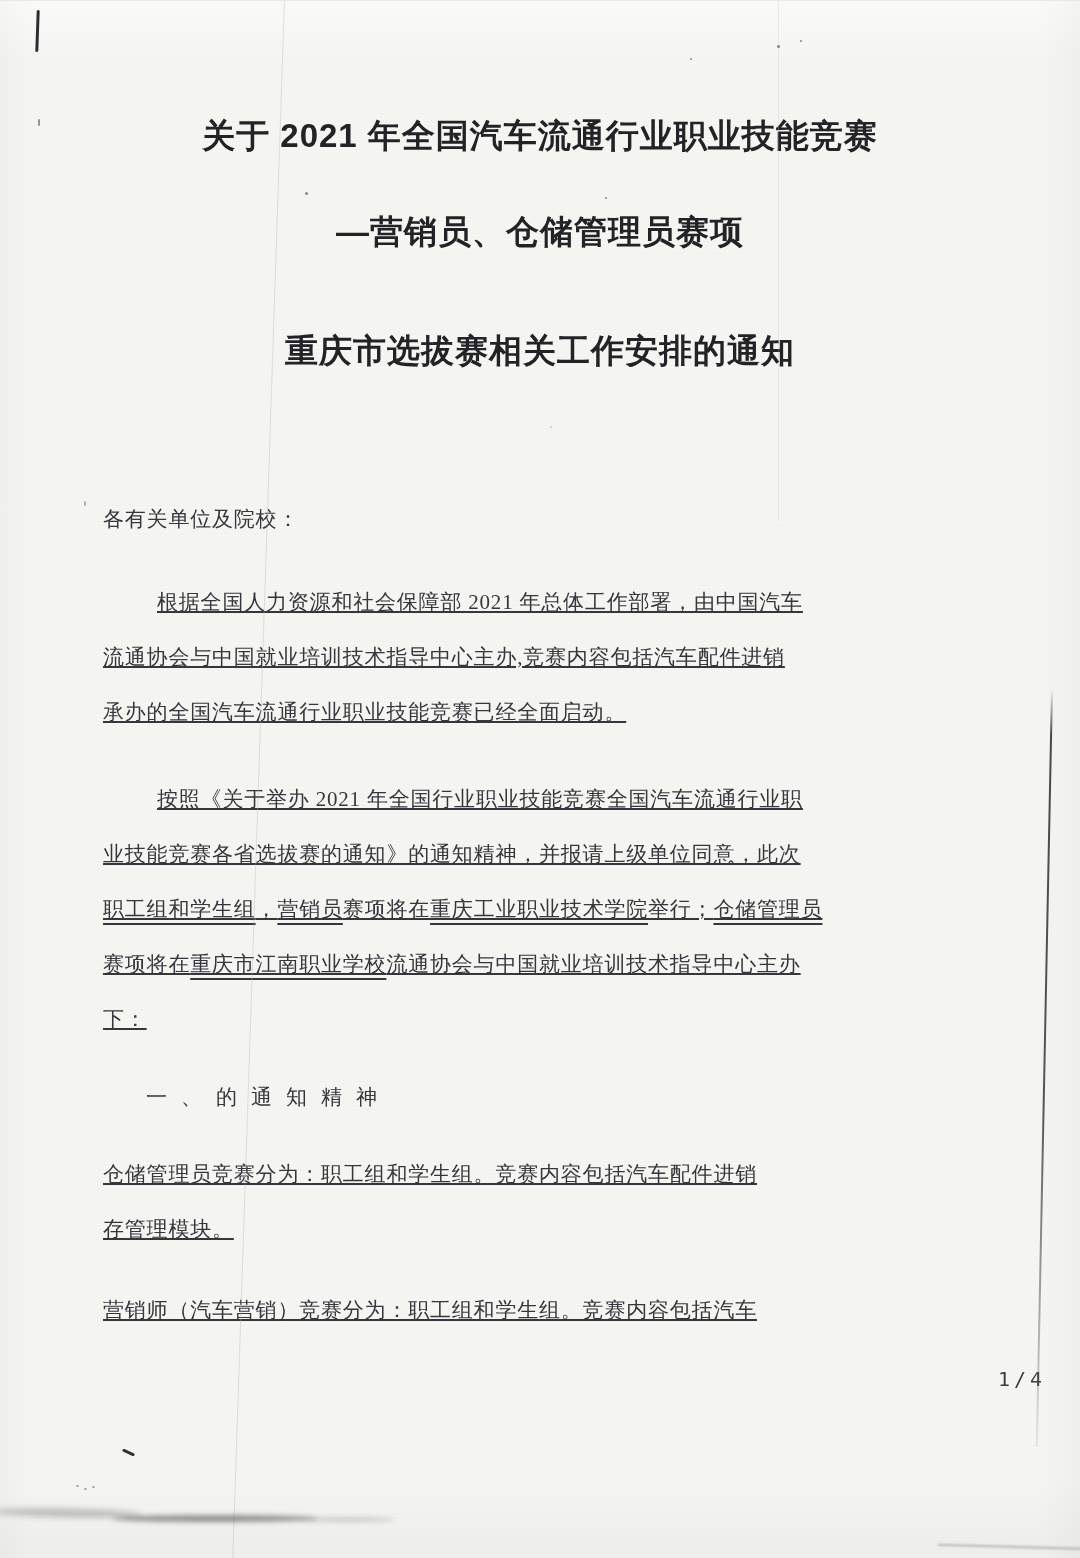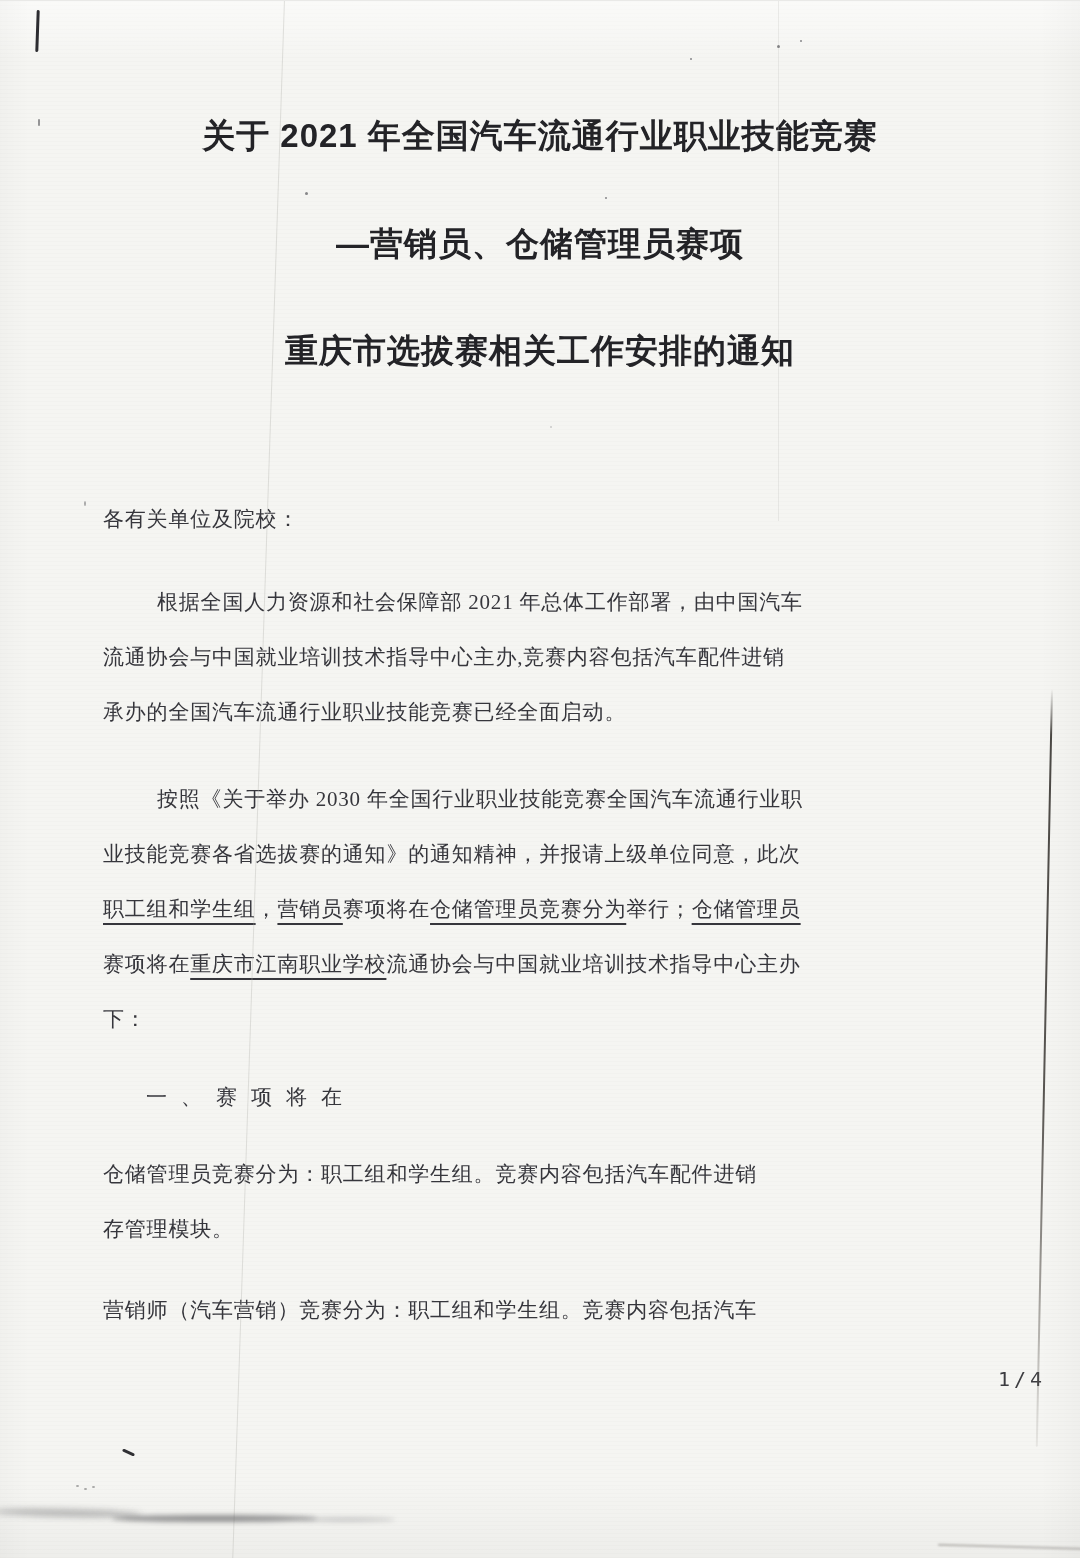--- a/index.html
+++ b/index.html
@@ -18,29 +18,29 @@
   }
   .abs{position:absolute;}
   
   .doc-title{
     left:0;right:0;text-align:center;
     font-family:"Liberation Sans", sans-serif;
     font-weight:700;color:#232327;
     font-size:33px;line-height:48px;letter-spacing:1px;
   }
   #title1{top:111px;}
-  #title2{top:219px;}
+  #title2{top:207px;}
   #title3{top:326px;}
   
   .body-block{
     left:103px;width:834px;
     font-size:21px;line-height:55px;letter-spacing:0.8px;
     color:#36363c;
   }
-  .body-block .line{height:55px;white-space:nowrap;}
+  .body-block .line{height:55px;white-space:nowrap;text-decoration:underline;}
   .indented .line:first-child{text-indent:54px;}
   #salutation{top:491px;}
   #para1{top:574px;}
   #para2{top:771px;}
   #heading1{top:1069px;left:146px;letter-spacing:14px;}
   #para3{top:1146px;}
   #para4{top:1282px;}
   .u{
     text-decoration:underline;
     text-decoration-thickness:2px;
@@ -85,28 +85,28 @@
 
   <div id="salutation" class="abs body-block">各有关单位及院校：</div>
 
   <div id="para1" class="abs body-block indented">
       <div class="line"><span>根据全国人力资源和社会保障部 2021 年总体工作部署，由中国汽车</span></div>
       <div class="line"><span>流通协会与中国就业培训技术指导中心主办,竞赛内容包括汽车配件进销</span></div>
       <div class="line"><span>承办的全国汽车流通行业职业技能竞赛已经全面启动。</span></div>
     </div>
 
   <div id="para2" class="abs body-block indented">
-      <div class="line"><span>按照《关于举办 2030 年全国行业职业技能竞赛全国汽车流通行业职</span></div>
+      <div class="line"><span>按照《关于举办 2021 年全国行业职业技能竞赛全国汽车流通行业职</span></div>
       <div class="line"><span>业技能竞赛各省选拔赛的通知》的通知精神，并报请上级单位同意，此次</span></div>
-      <div class="line"><span class="u">职工组和学生组</span><span>，</span><span class="u">营销员</span><span>赛项将在</span><span class="u">仓储管理员竞赛分为</span><span>举行；</span><span class="u">仓储管理员</span></div>
+      <div class="line"><span class="u">职工组和学生组</span><span>，</span><span class="u">营销员</span><span>赛项将在</span><span class="u">重庆工业职业技术学院</span><span>举行；</span><span class="u">仓储管理员</span></div>
       <div class="line"><span>赛项将在</span><span class="u">重庆市江南职业学校</span><span>流通协会与中国就业培训技术指导中心主办</span></div>
       <div class="line"><span>下：</span></div>
     </div>
 
-  <div id="heading1" class="abs body-block">一、赛项将在</div>
+  <div id="heading1" class="abs body-block">一、的通知精神</div>
 
   <div id="para3" class="abs body-block">
       <div class="line"><span>仓储管理员竞赛分为：职工组和学生组。竞赛内容包括汽车配件进销</span></div>
       <div class="line"><span>存管理模块。</span></div>
     </div>
 
   <div id="para4" class="abs body-block">
       <div class="line"><span>营销师（汽车营销）竞赛分为：职工组和学生组。竞赛内容包括汽车</span></div>
     </div>
 

